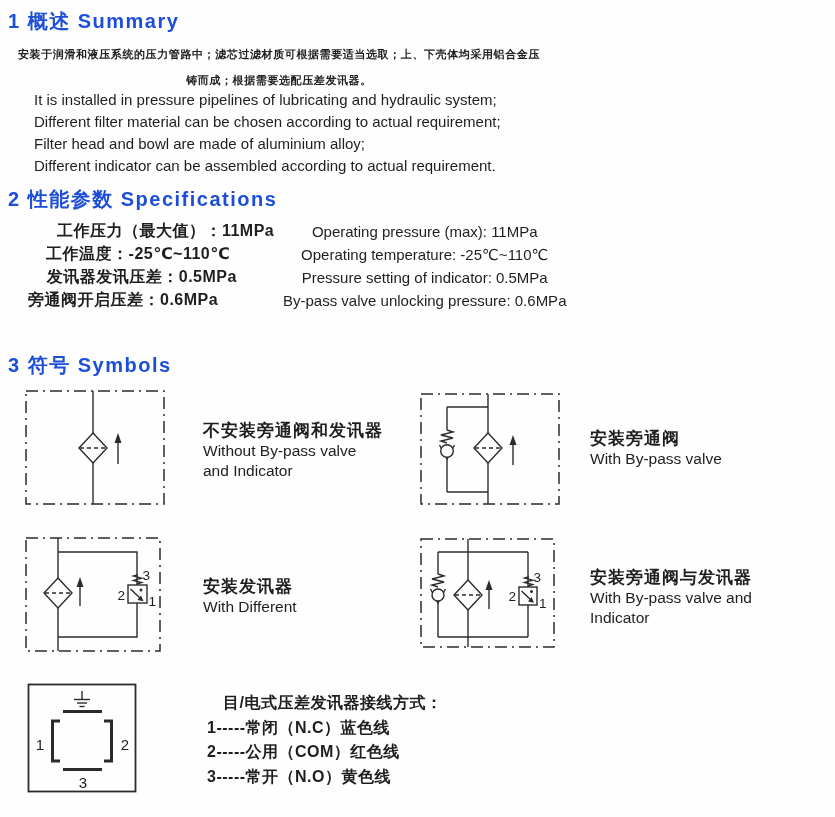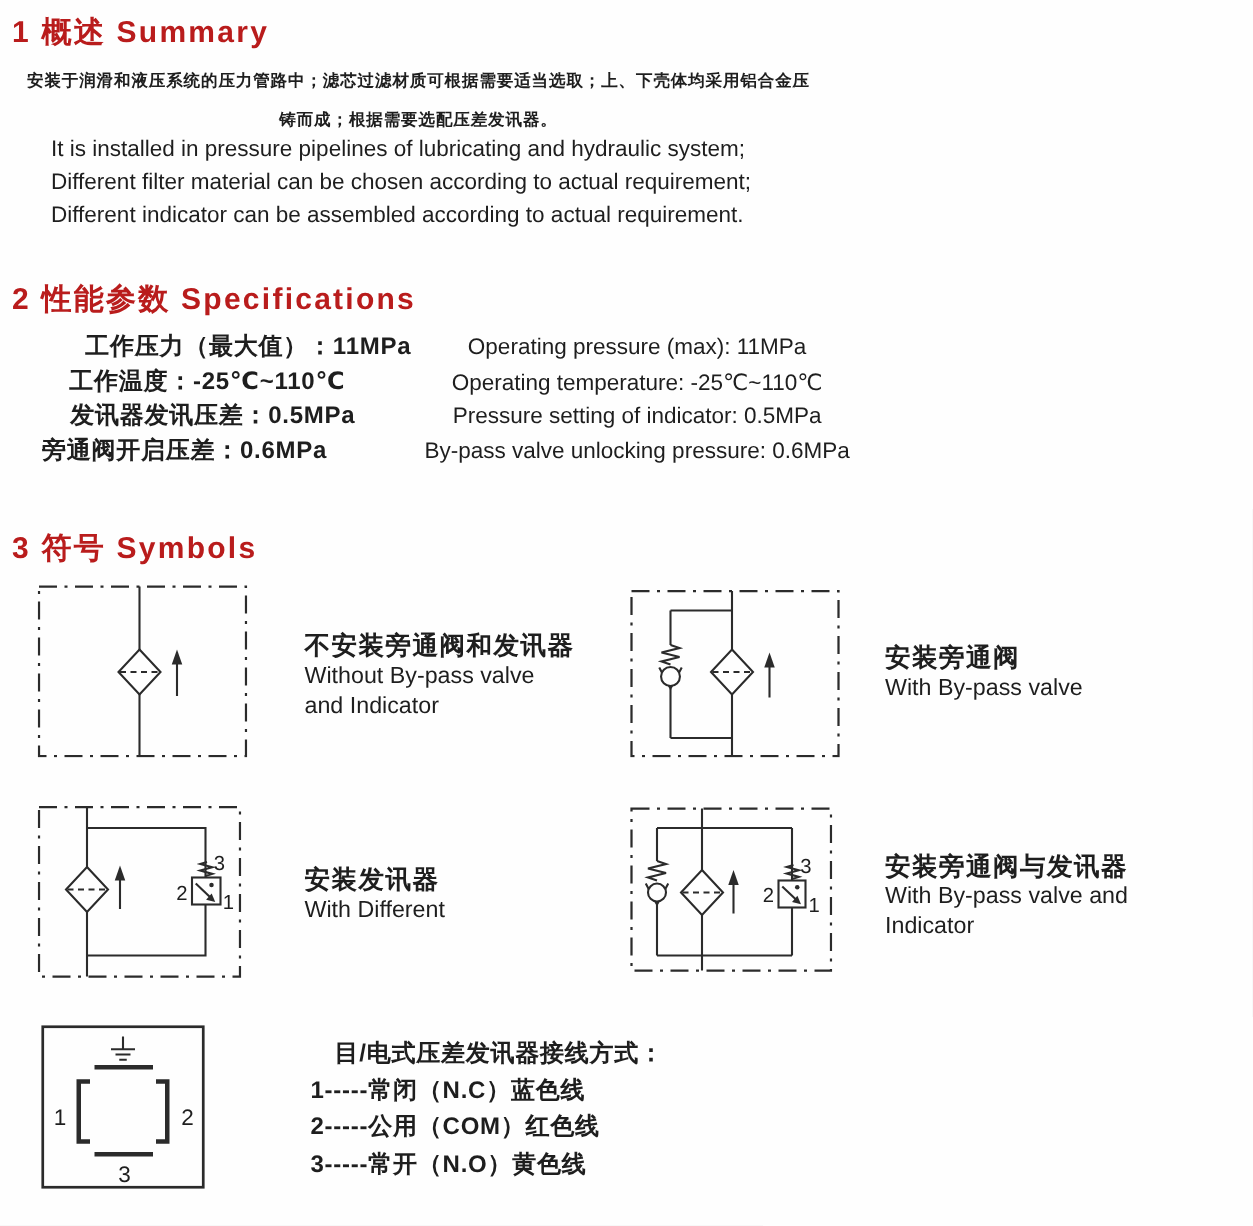--- a/index.html
+++ b/index.html
@@ -3,21 +3,21 @@
 <meta charset="utf-8">
 <style>
   html,body{margin:0;padding:0;background:#f3f3f3;}
   .page{
     position:relative;width:835px;height:817px;background:#fefefe;
     font-family:"Liberation Sans","DejaVu Sans",sans-serif;color:#1e1e1e;
     margin:0 auto;overflow:hidden;
   }
   .abs{position:absolute;}
   .sec-heading{
-    margin:0;font-size:20px;font-weight:700;letter-spacing:1.5px;color:#b91c1c;
+    margin:0;font-size:20px;font-weight:700;letter-spacing:1.5px;color:#1d4ed8;
     white-space:nowrap;
   }
   .cn-para{font-size:11px;font-weight:700;line-height:26px;letter-spacing:0.6px;white-space:nowrap;text-align:center;}
   .en-para{font-size:15px;font-weight:400;line-height:22px;white-space:nowrap;}
   .spec-row{display:flex;height:23px;align-items:center;white-space:nowrap;justify-content:center;}
   .spec-cn{width:255px;font-size:16px;font-weight:600;letter-spacing:0.5px;}
   .spec-en{font-size:15px;font-weight:400;}
   .cap-cn{font-size:17px;font-weight:600;letter-spacing:1px;line-height:20px;white-space:nowrap;}
   .cap-en{font-size:15.5px;font-weight:400;line-height:19.5px;white-space:nowrap;}
   .wire-title{font-size:16px;font-weight:600;letter-spacing:0.5px;line-height:24.5px;white-space:nowrap;margin-left:16px;}
@@ -40,20 +40,21 @@
   <h2 class="abs sec-heading" style="left:8px;top:8px;">1 概述 Summary</h2>
 
   <div class="abs cn-para" style="left:18px;top:41px;">
     <div>安装于润滑和液压系统的压力管路中；滤芯过滤材质可根据需要适当选取；上、下壳体均采用铝合金压</div>
     <div>铸而成；根据需要选配压差发讯器。</div>
   </div>
 
   <div class="abs en-para" style="left:18px;top:89px;margin-left:16px;">
     <div>It is installed in pressure pipelines of lubricating and hydraulic system;</div>
     <div>Different filter material can be chosen according to actual requirement;</div>
+    <div>Filter head and bowl are made of aluminium alloy;</div>
     <div>Different indicator can be assembled according to actual requirement.</div>
   </div>
 
   <h2 class="abs sec-heading" style="left:8px;top:186px;">2 性能参数 Specifications</h2>
 
   <div class="abs" style="left:28px;top:220px;">
     <div class="spec-row">
       <span class="spec-cn">工作压力（最大值）：11MPa</span>
       <span class="spec-en">Operating pressure (max): 11MPa</span>
     </div>

